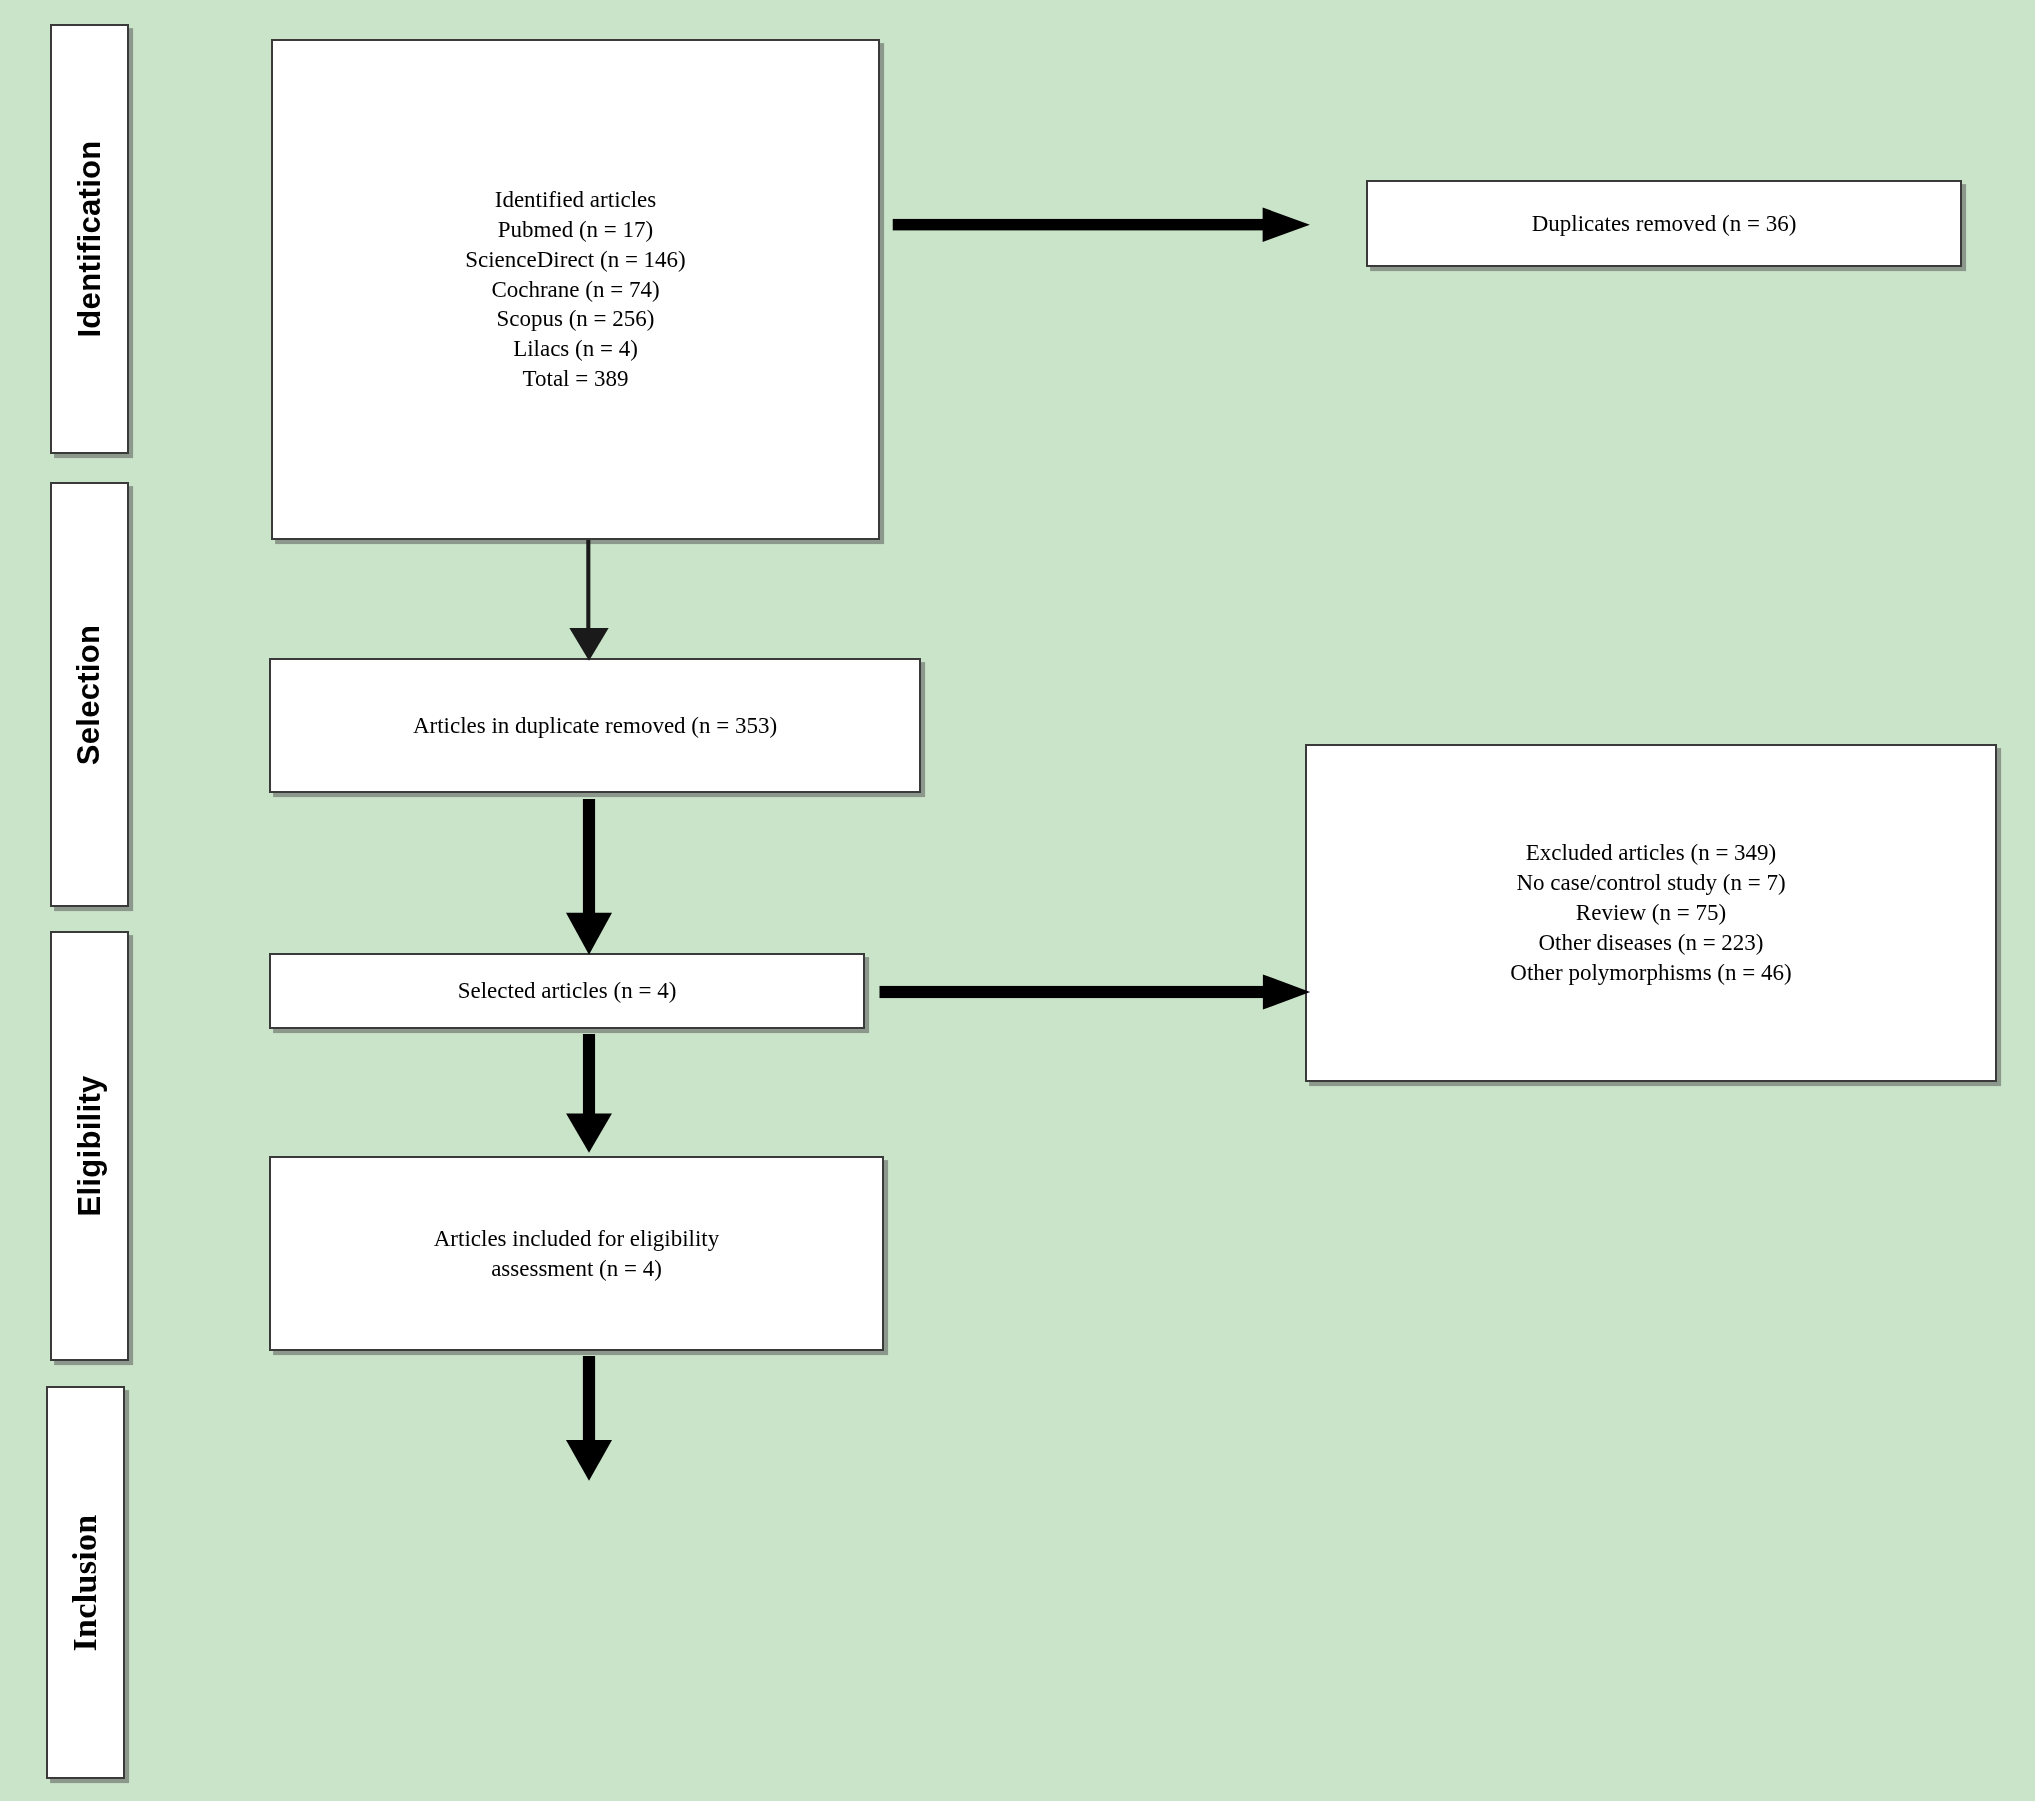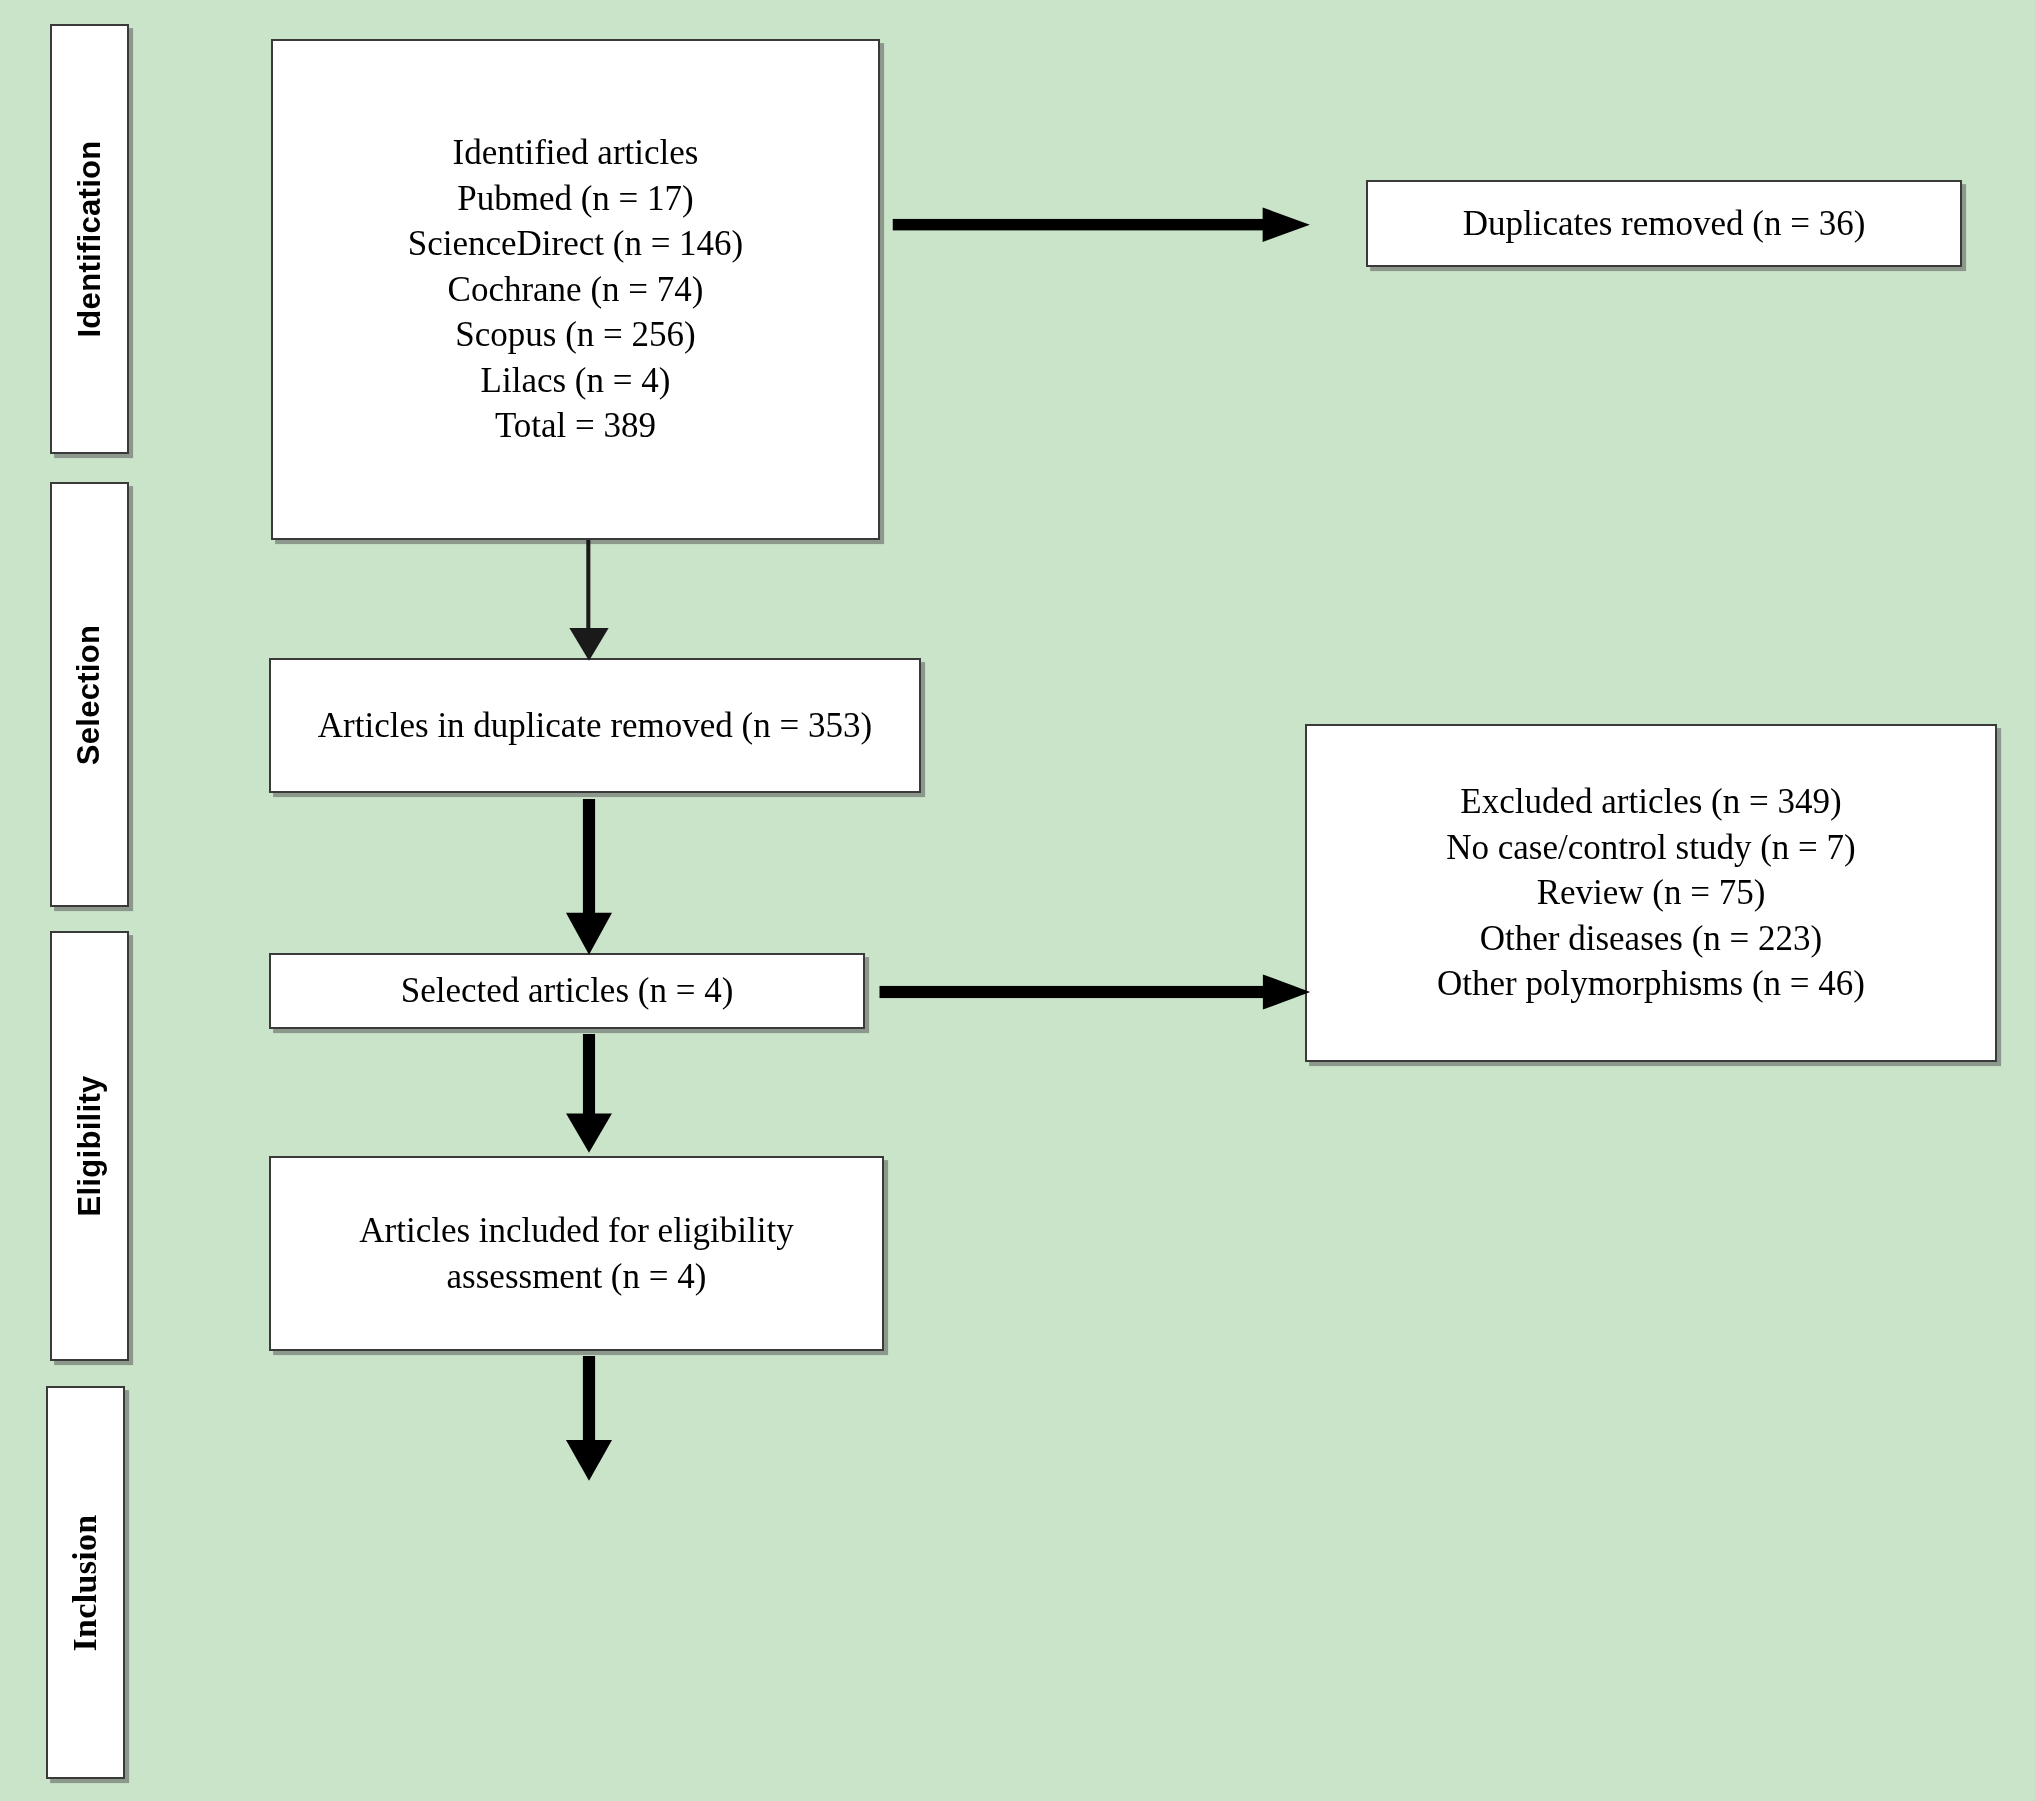--- a/index.html
+++ b/index.html
@@ -55,21 +55,21 @@
     font-weight: bold;
     color: #000000;
     letter-spacing: 0.3px;
   }
   .vsans { font-family: "Liberation Sans", "DejaVu Sans", sans-serif; font-size: 31px; }
   .vserif { font-family: "Liberation Serif", "DejaVu Serif", serif; font-size: 34px; }
 
   
   .arrow { position: absolute; }
   .arrow svg { display: block; }
-  .t46 { font-size: 35px; }
+  .t46 { font-size: 23px; }
 </style>
 </head>
 <body>
 
 <div id="page">
 
   <div class="stage" style="left:50px; top:24.4px; width:79px; height:430px;">
     <span class="vlabel vsans">Identification</span>
   </div>
 
@@ -108,21 +108,21 @@
       <span class="ln">Articles in duplicate removed (n = 353)</span>
     </span>
   </div>
 
   <div class="box t46" style="left:269px; top:953px; width:596px; height:76px;">
     <span class="lines">
       <span class="ln">Selected articles (n = 4)</span>
     </span>
   </div>
 
-  <div class="box t46" style="left:1305px; top:724px; width:692px; height:338px;">
+  <div class="box t46" style="left:1305px; top:744px; width:692px; height:338px;">
     <span class="lines">
       <span class="ln">Excluded articles (n = 349)</span>
       <span class="ln">No case/control study  (n = 7)</span>
       <span class="ln">Review (n = 75)</span>
       <span class="ln">Other diseases (n = 223)</span>
       <span class="ln">Other polymorphisms (n = 46)</span>
     </span>
   </div>
 
   <div class="box t46" style="left:269px; top:1156px; width:615px; height:195px;">

